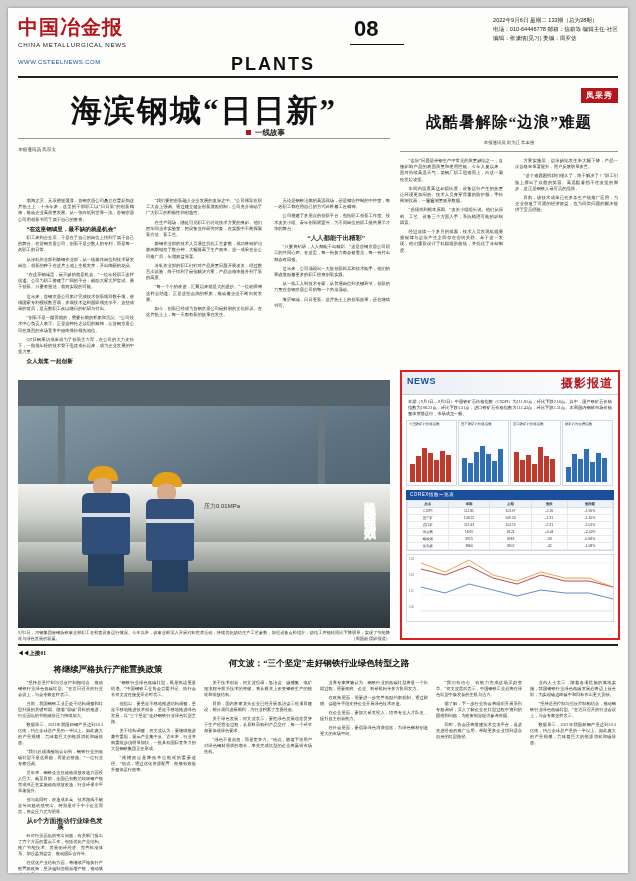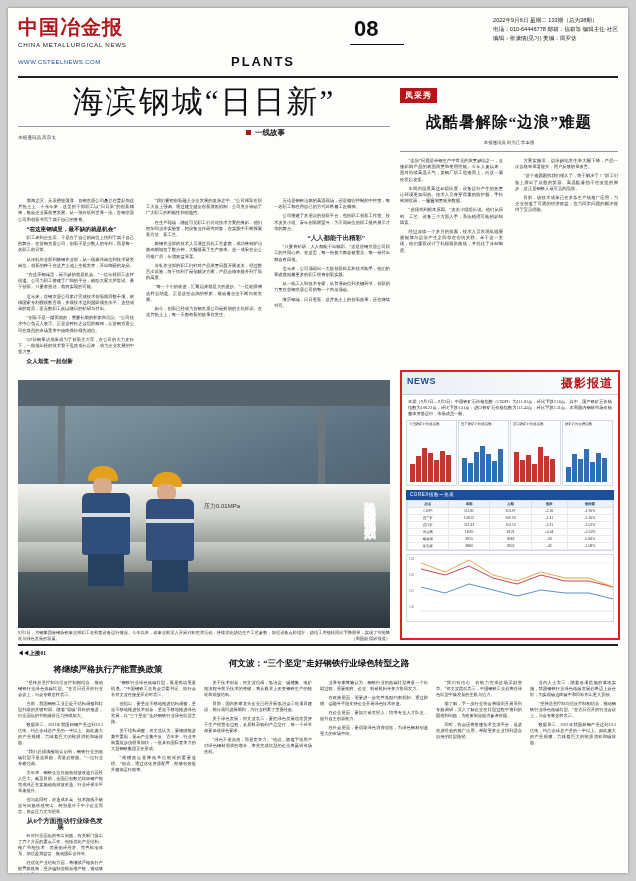--- a/index.html
+++ b/index.html
@@ -24,34 +24,34 @@
     font-family:"Liberation Serif",serif;font-weight:bold;color:#b3151b;
     font-size:20px;letter-spacing:1px;line-height:22px;
   }
   .mh-en{font-family:"Liberation Sans",sans-serif;font-size:6.2px;letter-spacing:.7px;color:#222;margin-top:3px;}
   .mh-url{font-family:"Liberation Sans",sans-serif;font-size:6px;color:#1b4f9c;margin-top:11px;letter-spacing:.4px;}
   .mh-mid{
     position:absolute;left:202px;top:4px;width:120px;height:34px;background:#b3151b;
     color:#fff;text-align:center;font-weight:bold;font-size:23px;line-height:34px;letter-spacing:3px;
   }
   .mh-plants{position:absolute;left:213px;top:40px;font-family:"Liberation Sans",sans-serif;
-    font-size:13px;font-weight:bold;letter-spacing:2px;color:#111;}
+    font-size:18px;font-weight:bold;letter-spacing:2px;color:#111;}
   .mh-num{position:absolute;left:336px;top:2px;font-family:"Liberation Sans",sans-serif;
     font-size:22px;font-weight:bold;color:#111;}
   .mh-numline{position:absolute;left:332px;top:30px;width:54px;border-top:1px solid #111;}
   .mh-right{position:absolute;right:0;top:2px;text-align:left;font-size:5.6px;line-height:9px;color:#222;font-family:"Liberation Sans",sans-serif;}
   .body-txt{
     font-size:4.3px;line-height:6.2px;text-align:justify;color:#2a2a2a;
     font-family:"Liberation Serif",serif;
   }
   .body-txt p{margin:0 0 3px 0;text-indent:8.6px;}
   
   .lead{position:absolute;left:10px;top:76px;width:372px;}
   .lead h1{
-    margin:0;text-align:center;font-size:31px;font-weight:normal;letter-spacing:2px;color:#111;
+    margin:9px;text-align:center;font-size:31px;font-weight:bold;letter-spacing:2px;color:#111;
     line-height:36px;
   }
   .lead h2{
     margin:6px 0 0 0;text-align:center;font-size:11px;font-weight:normal;color:#222;letter-spacing:1px;
   }
   .lead .byline{margin-top:8px;font-size:4.6px;color:#333;}
   .sep{border-top:1px solid #999;margin:6px 0 6px 0;}
   
   .tag{position:absolute;font-size:7.5px;font-weight:bold;color:#111;}
   .tag .sq{display:inline-block;width:5px;height:5px;background:#b3151b;margin-right:4px;}
@@ -216,21 +216,21 @@
     <div class="vbanner">
       <div class="vtxt" style="right:8px;top:0;font-size:12px;color:#fff;">降低烧结煤气消耗成效</div>
     </div>
   </div>
   <div class="photo-cap body-txt">
     <span>9月2日，河钢集团唐钢炼铁事业部职工在检查设备运行情况。今年以来，该事业部深入开展对标挖潜活动，持续优化烧结生产工艺参数，加强设备点检维护，烧结工序能耗同比下降明显，实现了节能降耗与绿色发展的双赢。</span>
     <span class="credit">（周国彪 摄影报道）</span>
   </div>
 
   <div class="rcol">
-    <div style="text-align:left;font-family:Liberation Serif, serif;">
+    <div style="text-align:right;font-family:Liberation Serif, serif;">
       <span class="redbar">凤采秀</span>
     </div>
     <h3>战酷暑解除“边浪”难题</h3>
     <div class="byline2">本报通讯员 刘为江 常丰强</div>
     <div class="sep"></div>
     <div style="position:relative;height:230px;">
       <div class="body-txt" style="position:absolute;left:0;top:0;width:103px;">
         <p>“边浪”问题是带钢生产中常见的质量缺陷之一，直接影响产品的表面质量和使用性能。今年入夏以来，面对持续高温天气，某钢厂职工迎难而上，向这一顽疾发起攻坚。</p>
         <p>车间内温度高达40摄氏度，设备运行产生的热量让环境更加闷热。技术人员身穿厚重的防护服，手持检测仪器，一遍遍测量板形数据。</p>
         <p>“必须找到根本原因。”攻关小组组长说。他们从原料、工艺、设备三个方面入手，系统梳理可能的影响因素。</p>

